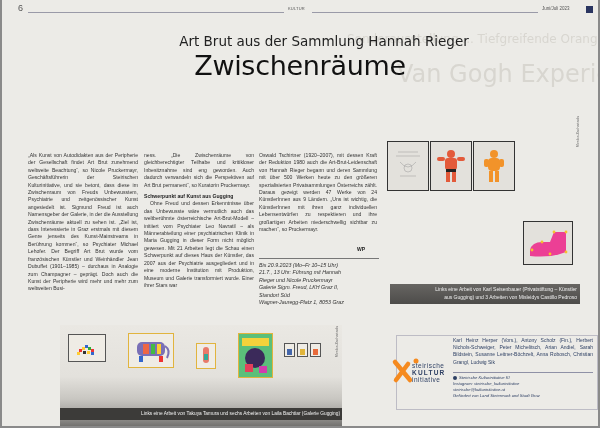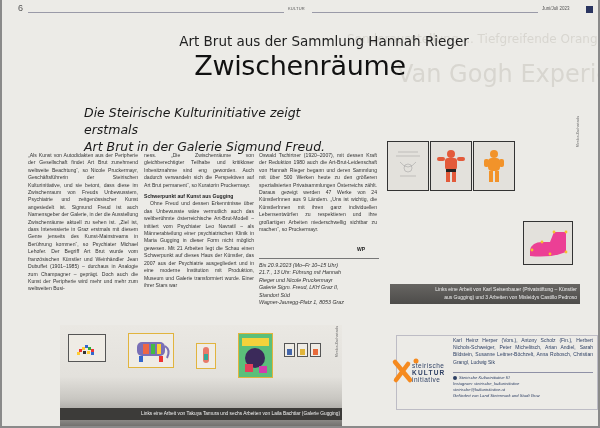--- a/index.html
+++ b/index.html
@@ -139,24 +139,20 @@
     <span class="issue-date">Juni/Juli 2023</span>
     <div class="corner-square"></div>
   </div>
 
   <div class="ghost" style="left:345px;top:32px;font-size:12px;">Sonderausstellung ... Tiefgreifende Orangen</div>
   <div class="ghost" style="left:395px;top:60px;font-size:24px;">Van Gogh  Experience</div>
 
   <div class="kicker">Art Brut aus der Sammlung Hannah Rieger</div>
   <div class="headline">Zwischenräume</div>
 
-  <div class="lead">
-    <div>Die Steirische Kulturinitiative zeigt erstmals</div>
-    <div>Art Brut in der Galerie Sigmund Freud.</div>
-  </div>
 
   <div class="col" style="left:26px;width:110px;">
     <p>„Als Kunst von Autodidakten aus der Peripherie der Gesellschaft findet Art Brut zunehmend weltweite Beachtung“, so Nicole Pruckermayr, Geschäftsführerin der Steirischen Kulturinitiative, und sie betont, dass diese im Zwischenraum von Freuds Unbewusstem, Psychiatrie und zeitgenössischer Kunst angesiedelt ist. Sigmund Freud ist auch Namensgeber der Galerie, in der die Ausstellung Zwischenräume aktuell zu sehen ist. „Ziel ist, dass Interessierte in Graz erstmals mit diesem Genre jenseits des Kunst-Mainstreams in Berührung kommen“, so Psychiater Michael Lehofer. Der Begriff Art Brut wurde vom französischen Künstler und Weinhändler Jean Dubuffet (1901–1985) – durchaus in Analogie zum Champagner – geprägt. Doch auch die Kunst der Peripherie wird mehr und mehr zum weltweiten Busi-</p>
   </div>
 
   <div class="col" style="left:142px;width:110px;">
     <p>ness. „Die Zwischenräume von gleichberechtigter Teilhabe und kritikloser Inbesitznahme sind eng geworden. Auch dadurch verwandeln sich die Perspektiven auf Art Brut permanent“, so Kuratorin Pruckermayr.</p>
     <p class="subhead">Schwerpunkt auf Kunst aus Gugging</p>
     <p class="indent">Ohne Freud und dessen Erkenntnisse über das Unbewusste wäre vermutlich auch das weltberühmte österreichische Art-Brut-Modell – initiiert vom Psychiater Leo Navratil – als Männerabteilung einer psychiatrischen Klinik in Maria Gugging in dieser Form nicht möglich gewesen. Mit 21 Arbeiten legt die Schau einen Schwerpunkt auf dieses Haus der Künstler, das 2007 aus der Psychiatrie ausgegliedert und in eine moderne Institution mit Produktion, Museum und Galerie transformiert wurde. Einer ihrer Stars war</p>
   </div>

